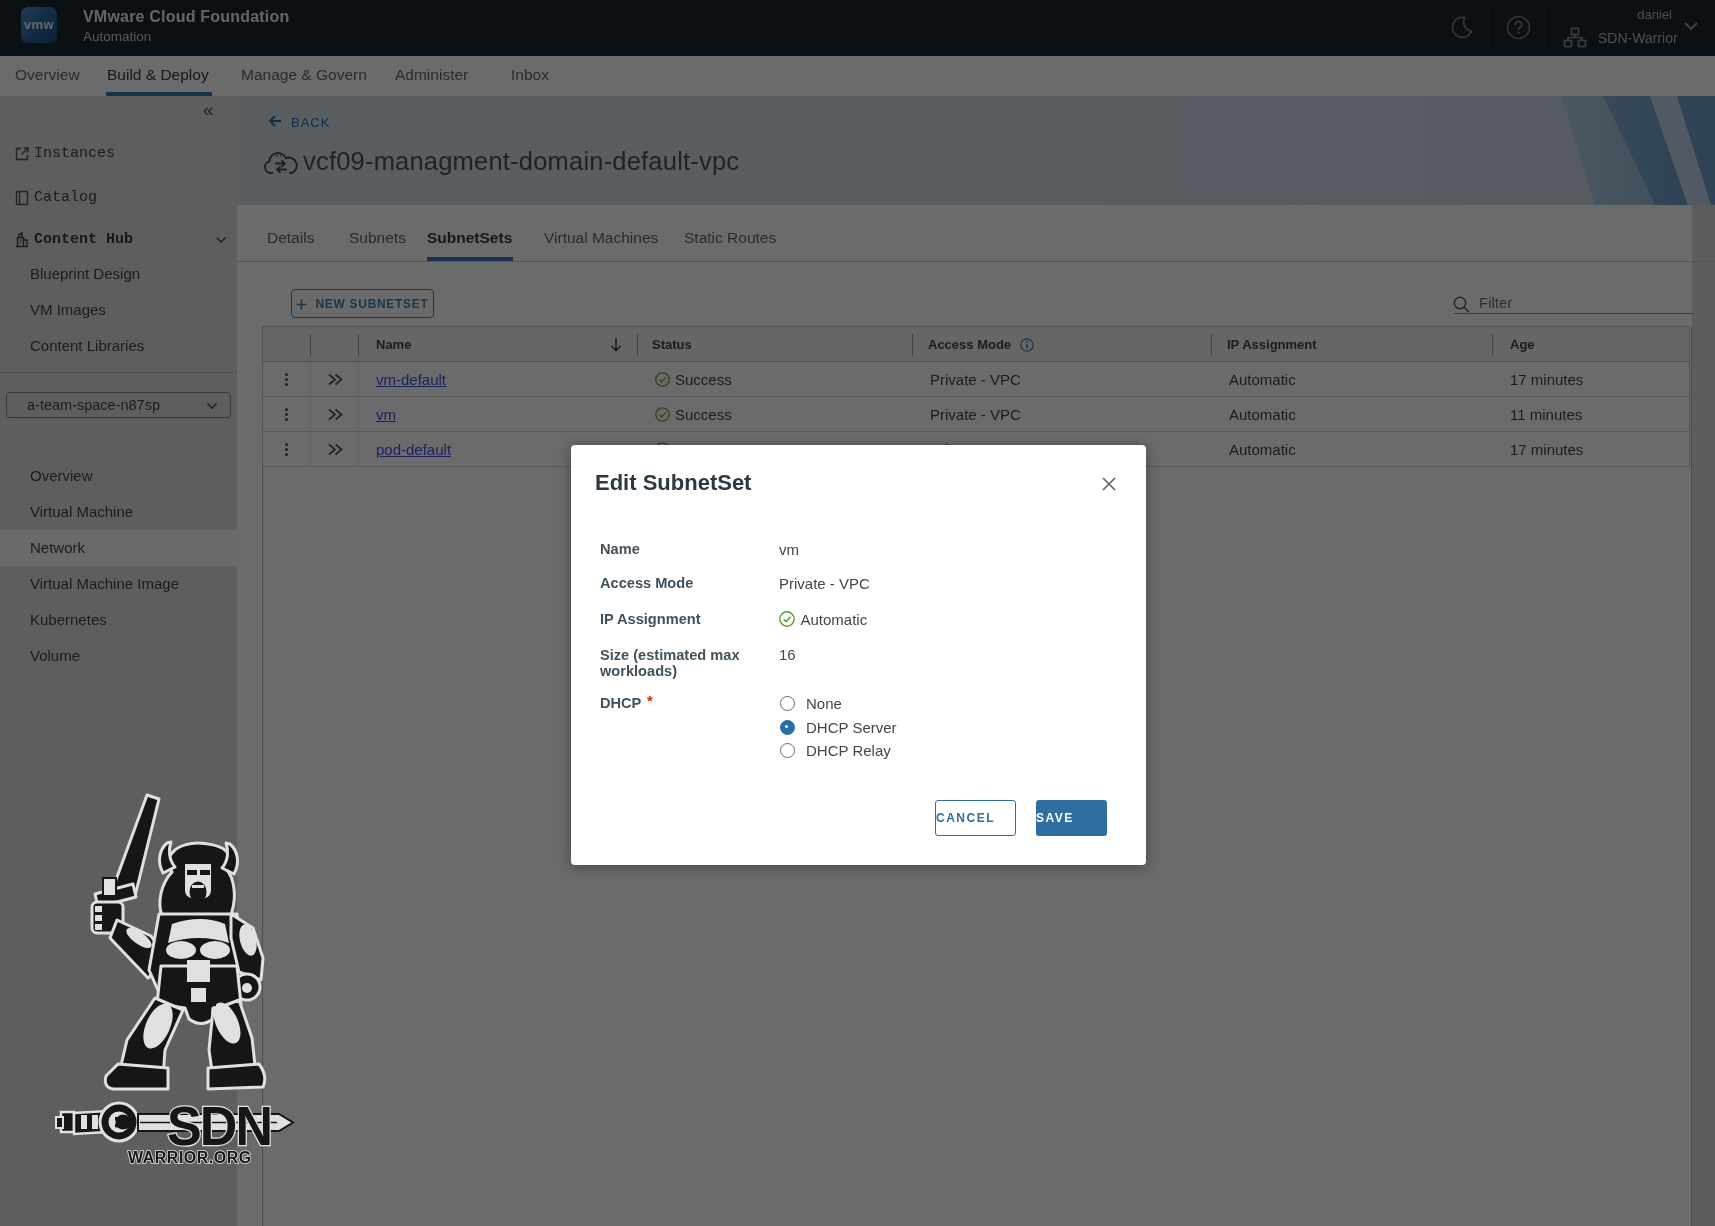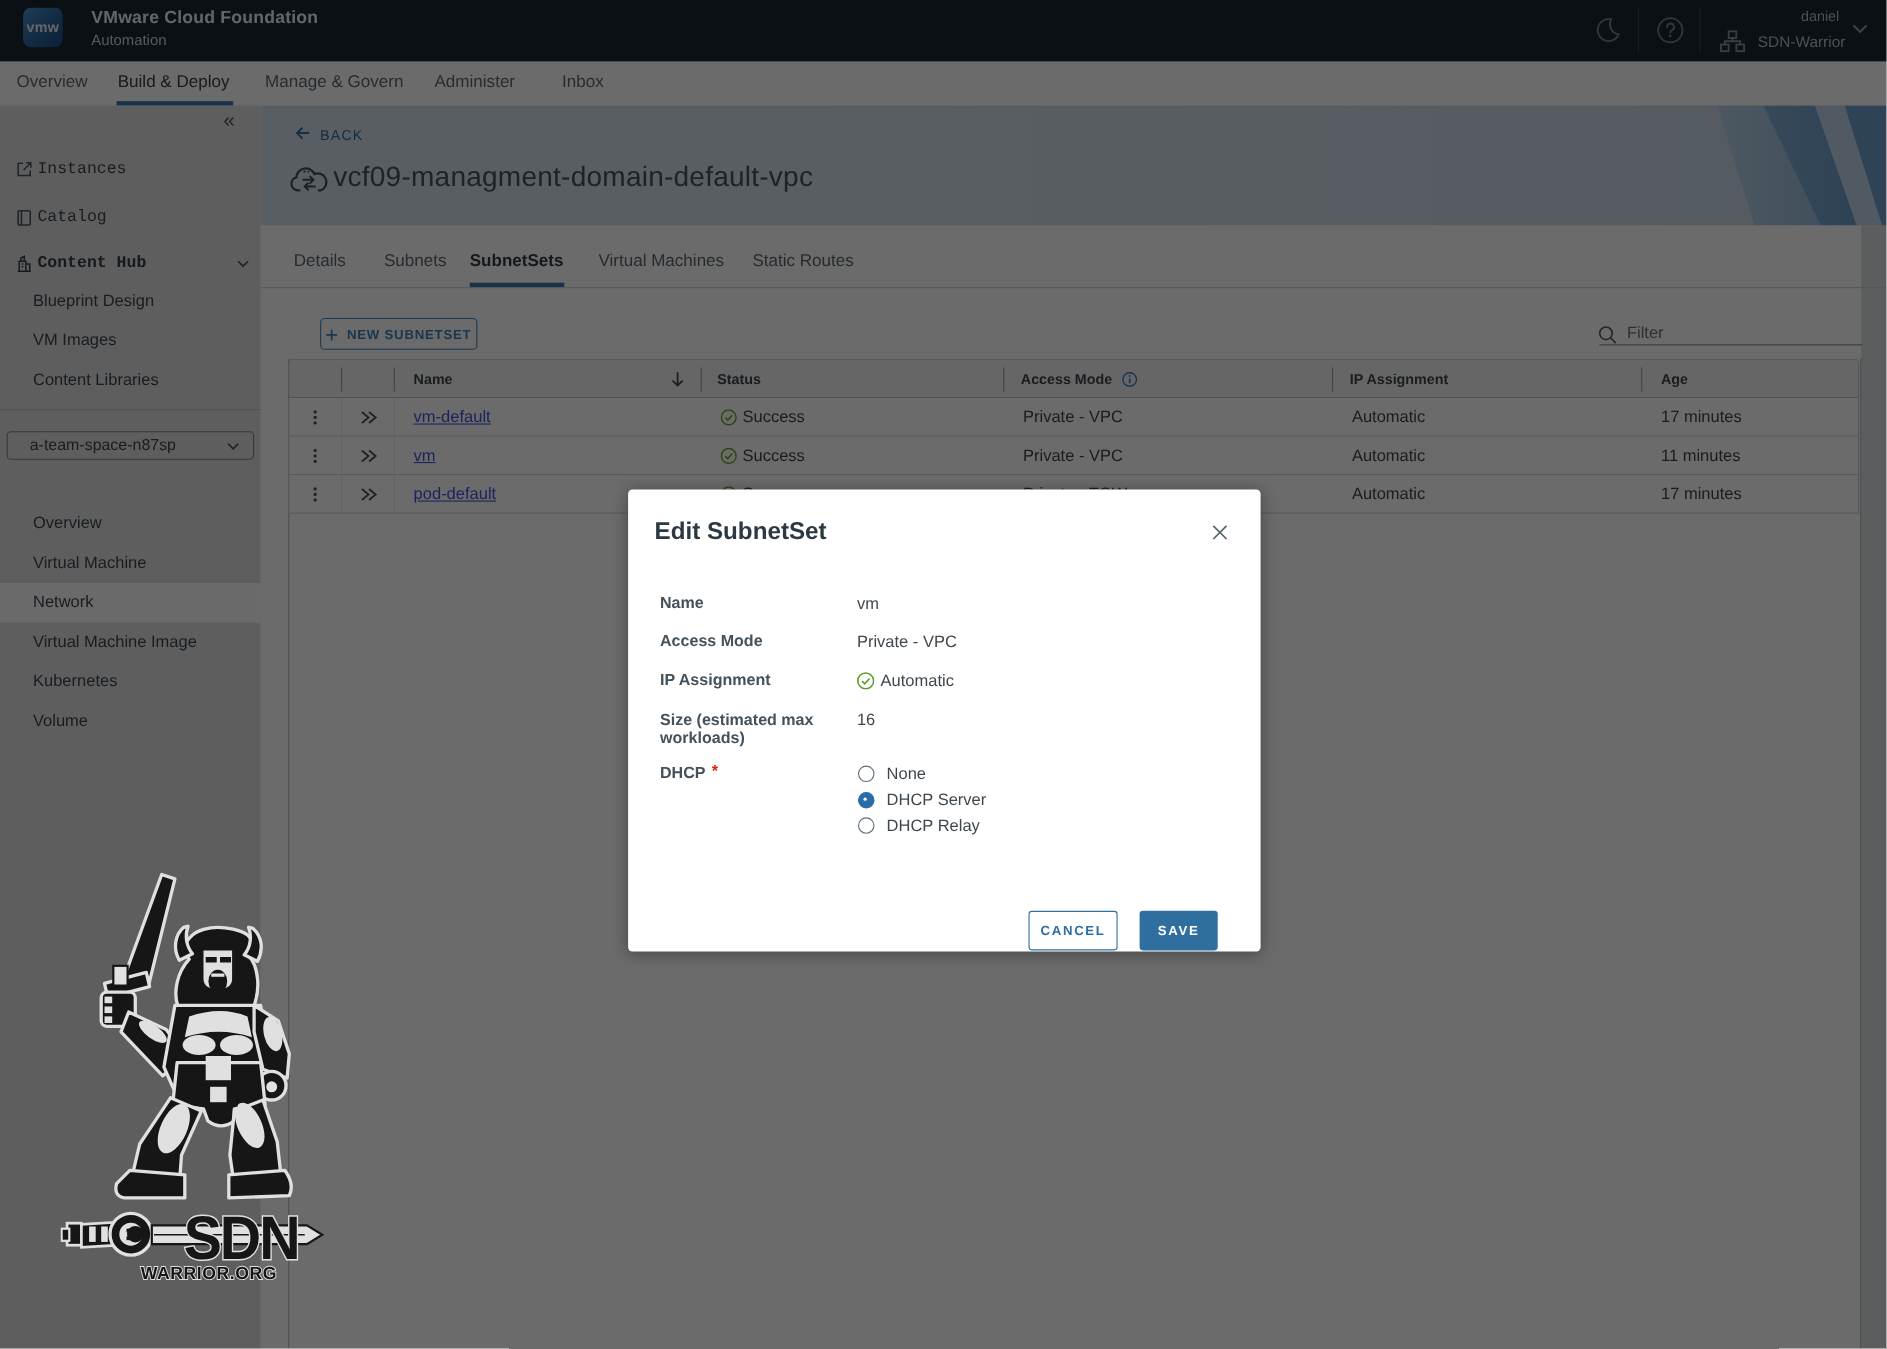--- a/index.html
+++ b/index.html
@@ -79,21 +79,21 @@
   box-shadow:0 2px 14px rgba(0,0,0,0.35); z-index:100; font-size:15px; color:#3e474e;}
 #modal .mtitle { position:absolute; left:24px; top:25px; font-size:22px; font-weight:600; color:#2b3942; }
 #modal .mx { position:absolute; left:530px; top:31px; }
 #modal .lab { position:absolute; left:29px; font-size:14.6px; font-weight:700; color:#42515b; width:240px; line-height:16px;}
 #modal .val { position:absolute; left:208px; font-size:15px; color:#3e474e; }
 #modal .radio { position:absolute; left:208.5px; width:15px; height:15px; border:1.5px solid #5f6f7a; border-radius:50%; background:#fff;}
 #modal .radio.sel { background:#2a6ca5; border-color:#2a6ca5; }
 #modal .radio.sel::after { content:""; position:absolute; left:4.5px; top:4.5px; width:3px; height:3px; background:#fff; border-radius:50%;}
 #modal .rlab { position:absolute; left:235px; font-size:15px; color:#3e474e; line-height:16px; }
 .btn { position:absolute; top:355px; height:36px; border-radius:3px; font-size:12px; font-weight:600; letter-spacing:1.5px;
-  text-align:center; line-height:34px;margin-top:28px; }
+  text-align:left; line-height:34px; }
 #btn-cancel { left:364px; width:81px; border:1.5px solid #2f6f9f; color:#2f6f9f; }
 #btn-save { left:465px; width:71px; background:#2f6f9f; color:#fff; line-height:36px;}
 </style>
 </head>
 <body>
 <div id="hdr">
   <div id="logo">vmw</div>
   <div class="t1">VMware Cloud Foundation</div>
   <div class="t2">Automation</div>
   <svg class="abs" style="left:1450px;top:15px" width="24" height="24" viewBox="0 0 24 24">

